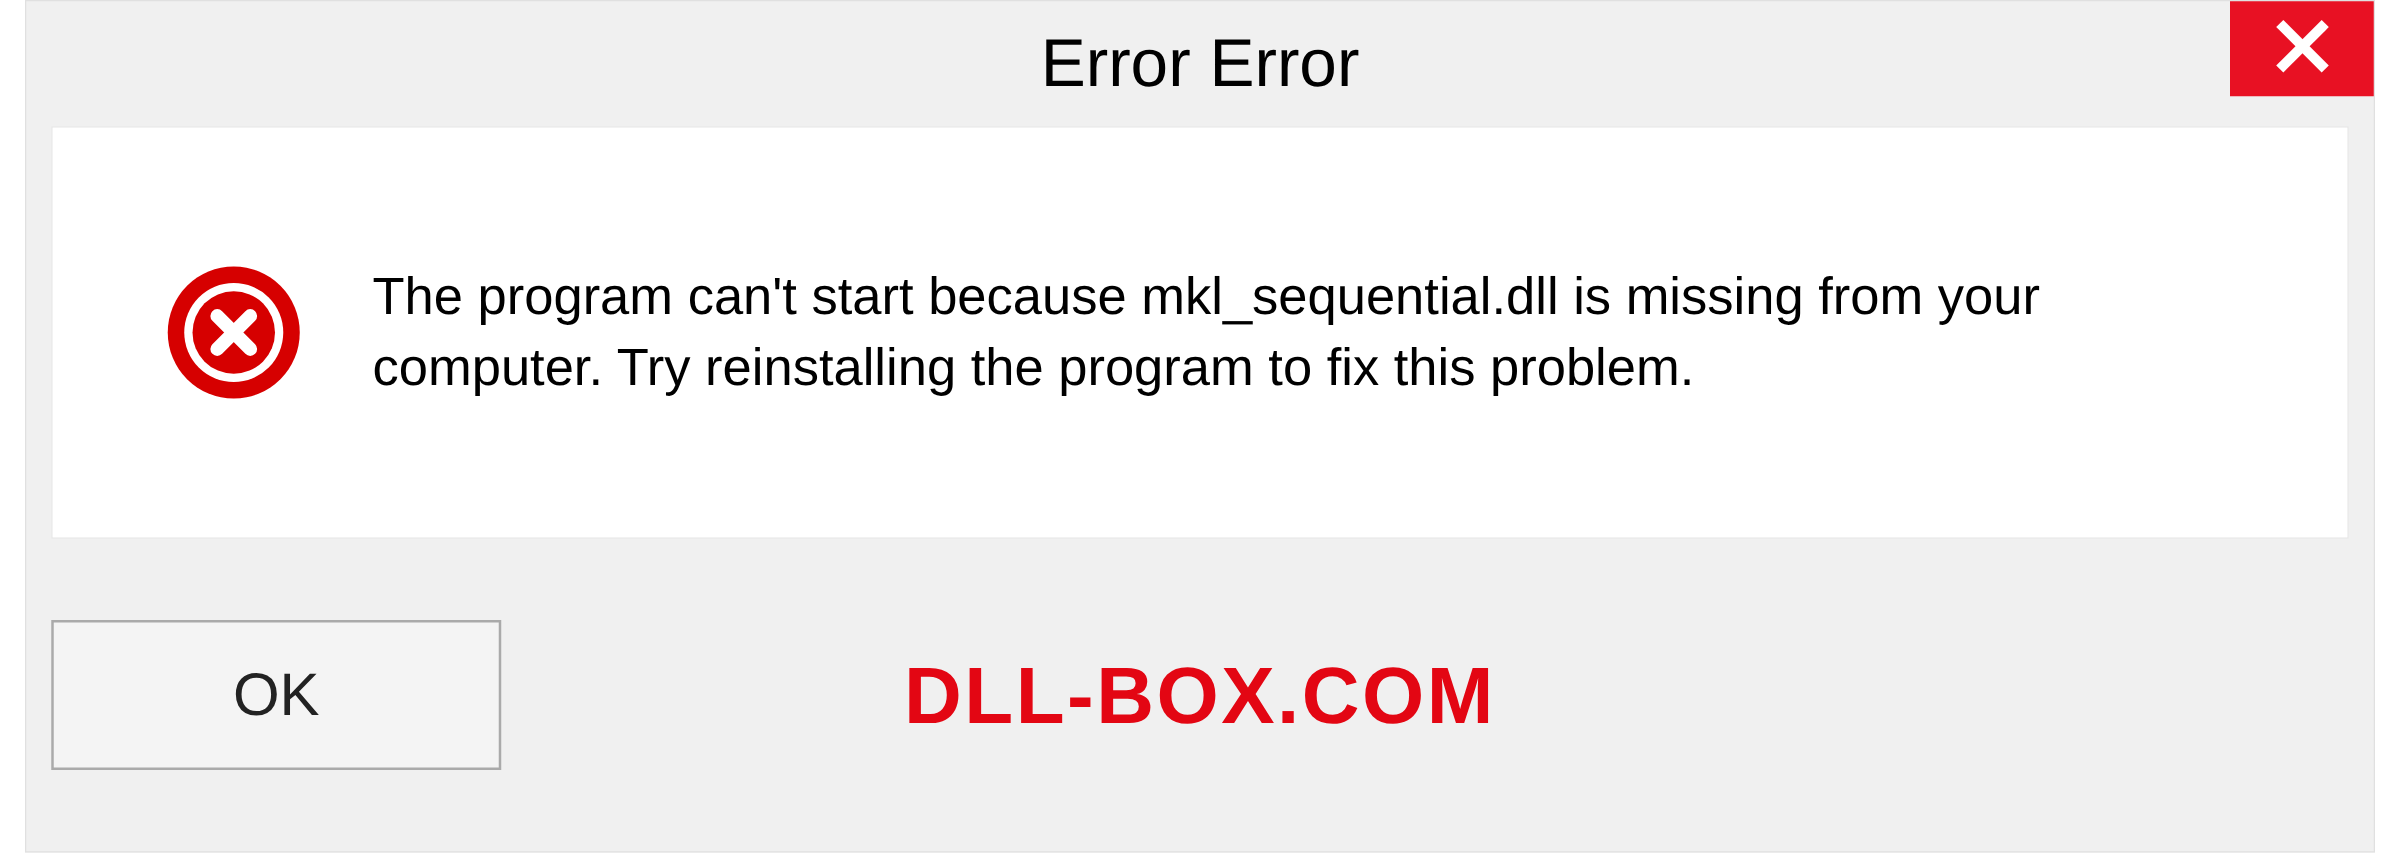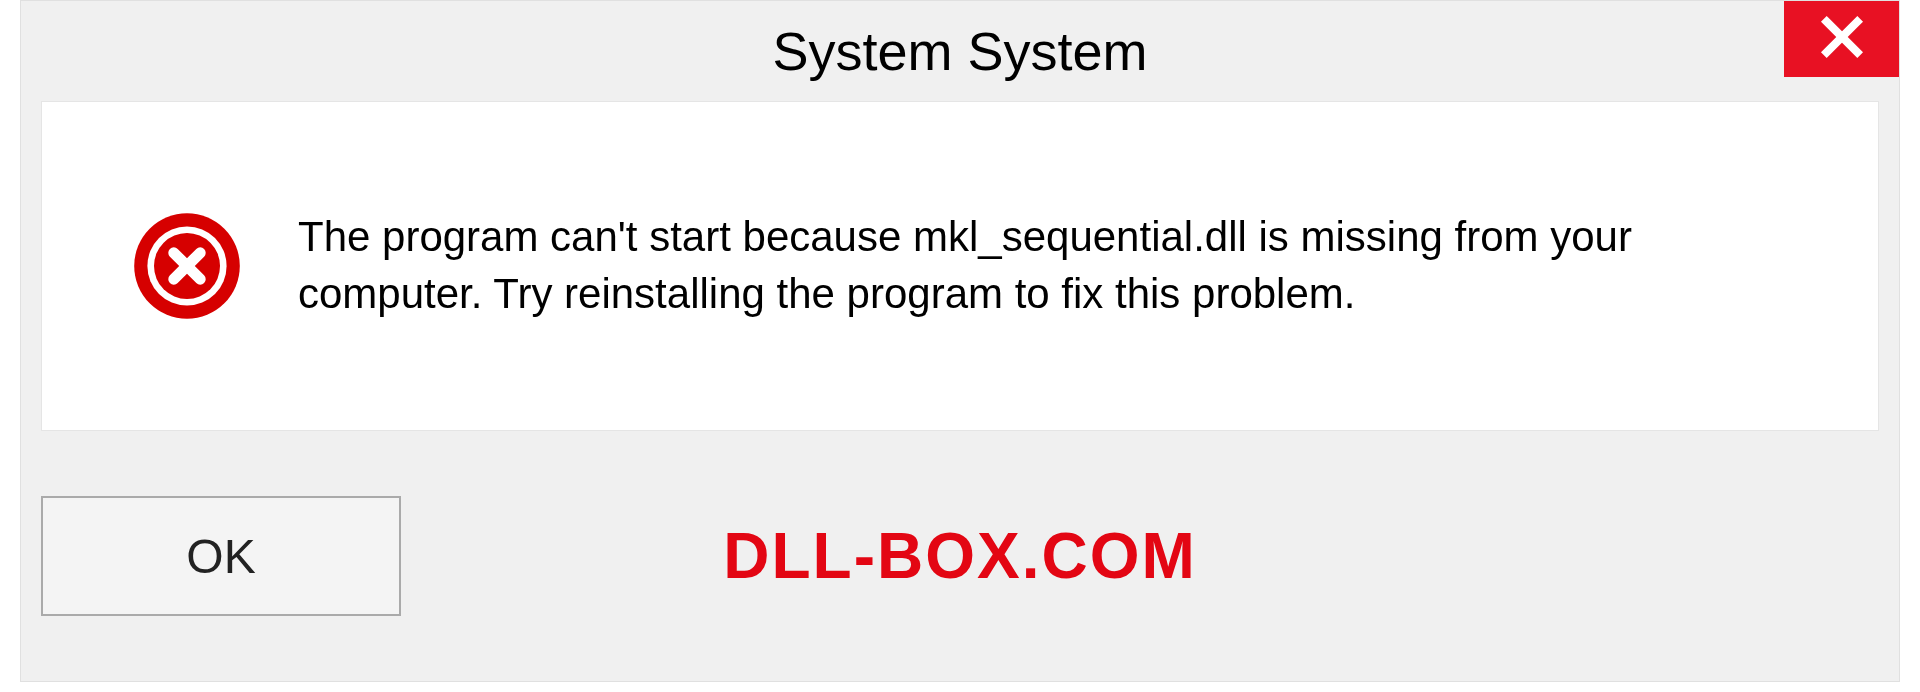--- a/index.html
+++ b/index.html
@@ -109,21 +109,21 @@
       cursor: pointer;
       font-family: inherit;
     }
   </style>
 </head>
 <body>
 
 <div class="dialog">
 
   <div class="titlebar">
-    <div class="title">System System</div>
+    <div class="title">Error Error</div>
     <div class="close-button">
       <span>
         <svg viewBox="0 0 24 24">
           <line x1="4" y1="4" x2="20" y2="20" stroke="#ffffff" stroke-width="4.2" stroke-linecap="square"></line>
           <line x1="20" y1="4" x2="4" y2="20" stroke="#ffffff" stroke-width="4.2" stroke-linecap="square"></line>
         </svg>
       </span>
     </div>
   </div>
 

